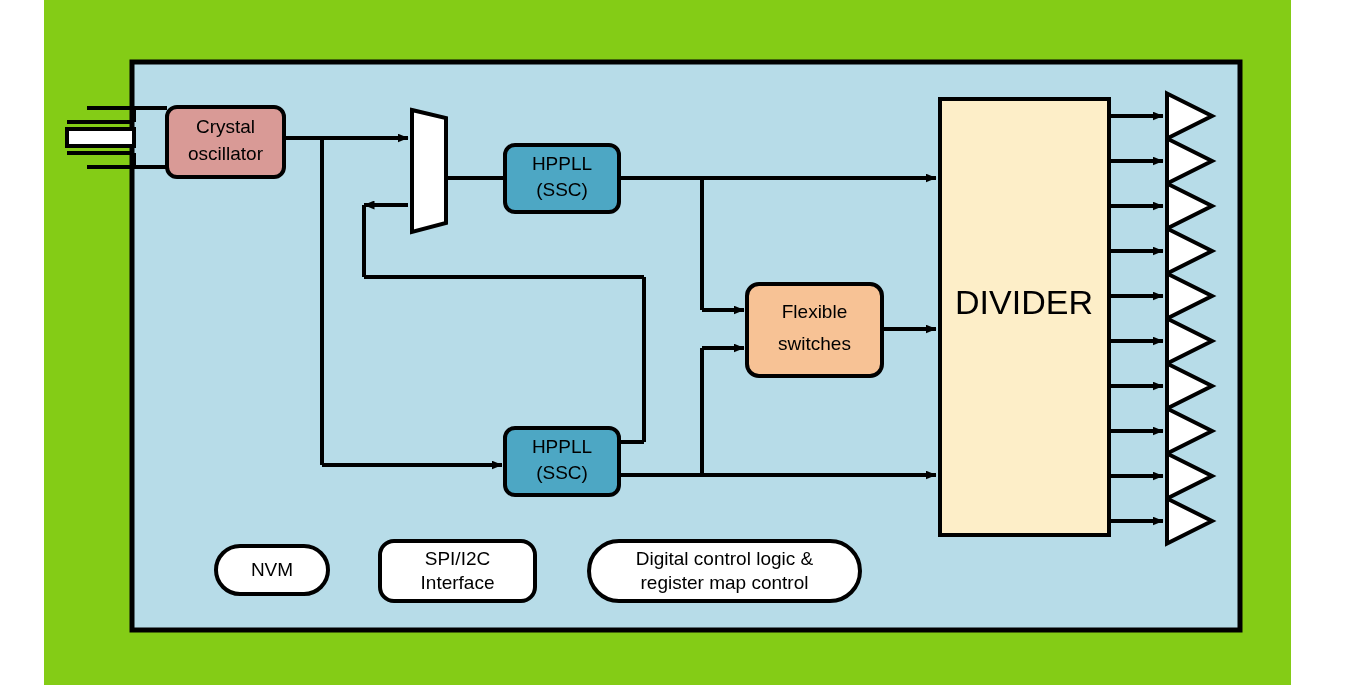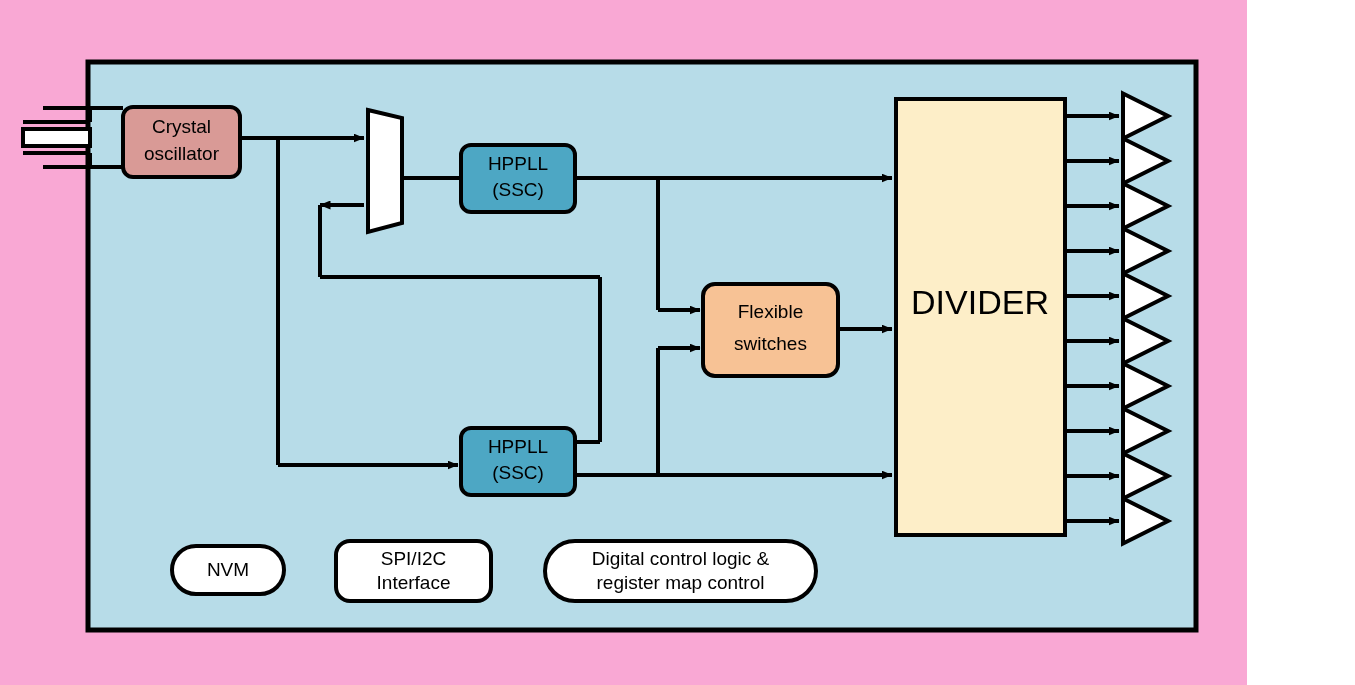--- a/index.html
+++ b/index.html
@@ -1,19 +1,19 @@
 <!DOCTYPE html>
 <html><head>
 <meta charset="utf-8">
 <title>Clock Generator Block Diagram</title>
 <style>
   html,body{margin:0;padding:0;background:#ffffff;}
   body{width:1355px;height:685px;overflow:hidden;
        font-family:"Liberation Sans","DejaVu Sans",sans-serif;}
-  #stage{position:relative;width:1247px;height:685px;background:#f9a8d4;}
+  #stage{position:relative;width:1247px;height:685px;background:#84cc16;margin-left:44px;}
   #svgroot{position:absolute;left:0;top:0;width:1355px;height:685px;}
   .lbl{font-family:"Liberation Sans","DejaVu Sans",sans-serif;
        fill:#000000;text-anchor:middle;dominant-baseline:middle;}
 </style>
 </head>
 <body>
 
 <div id="stage">
 <svg id="svgroot" viewBox="0 0 1355 685">
 

